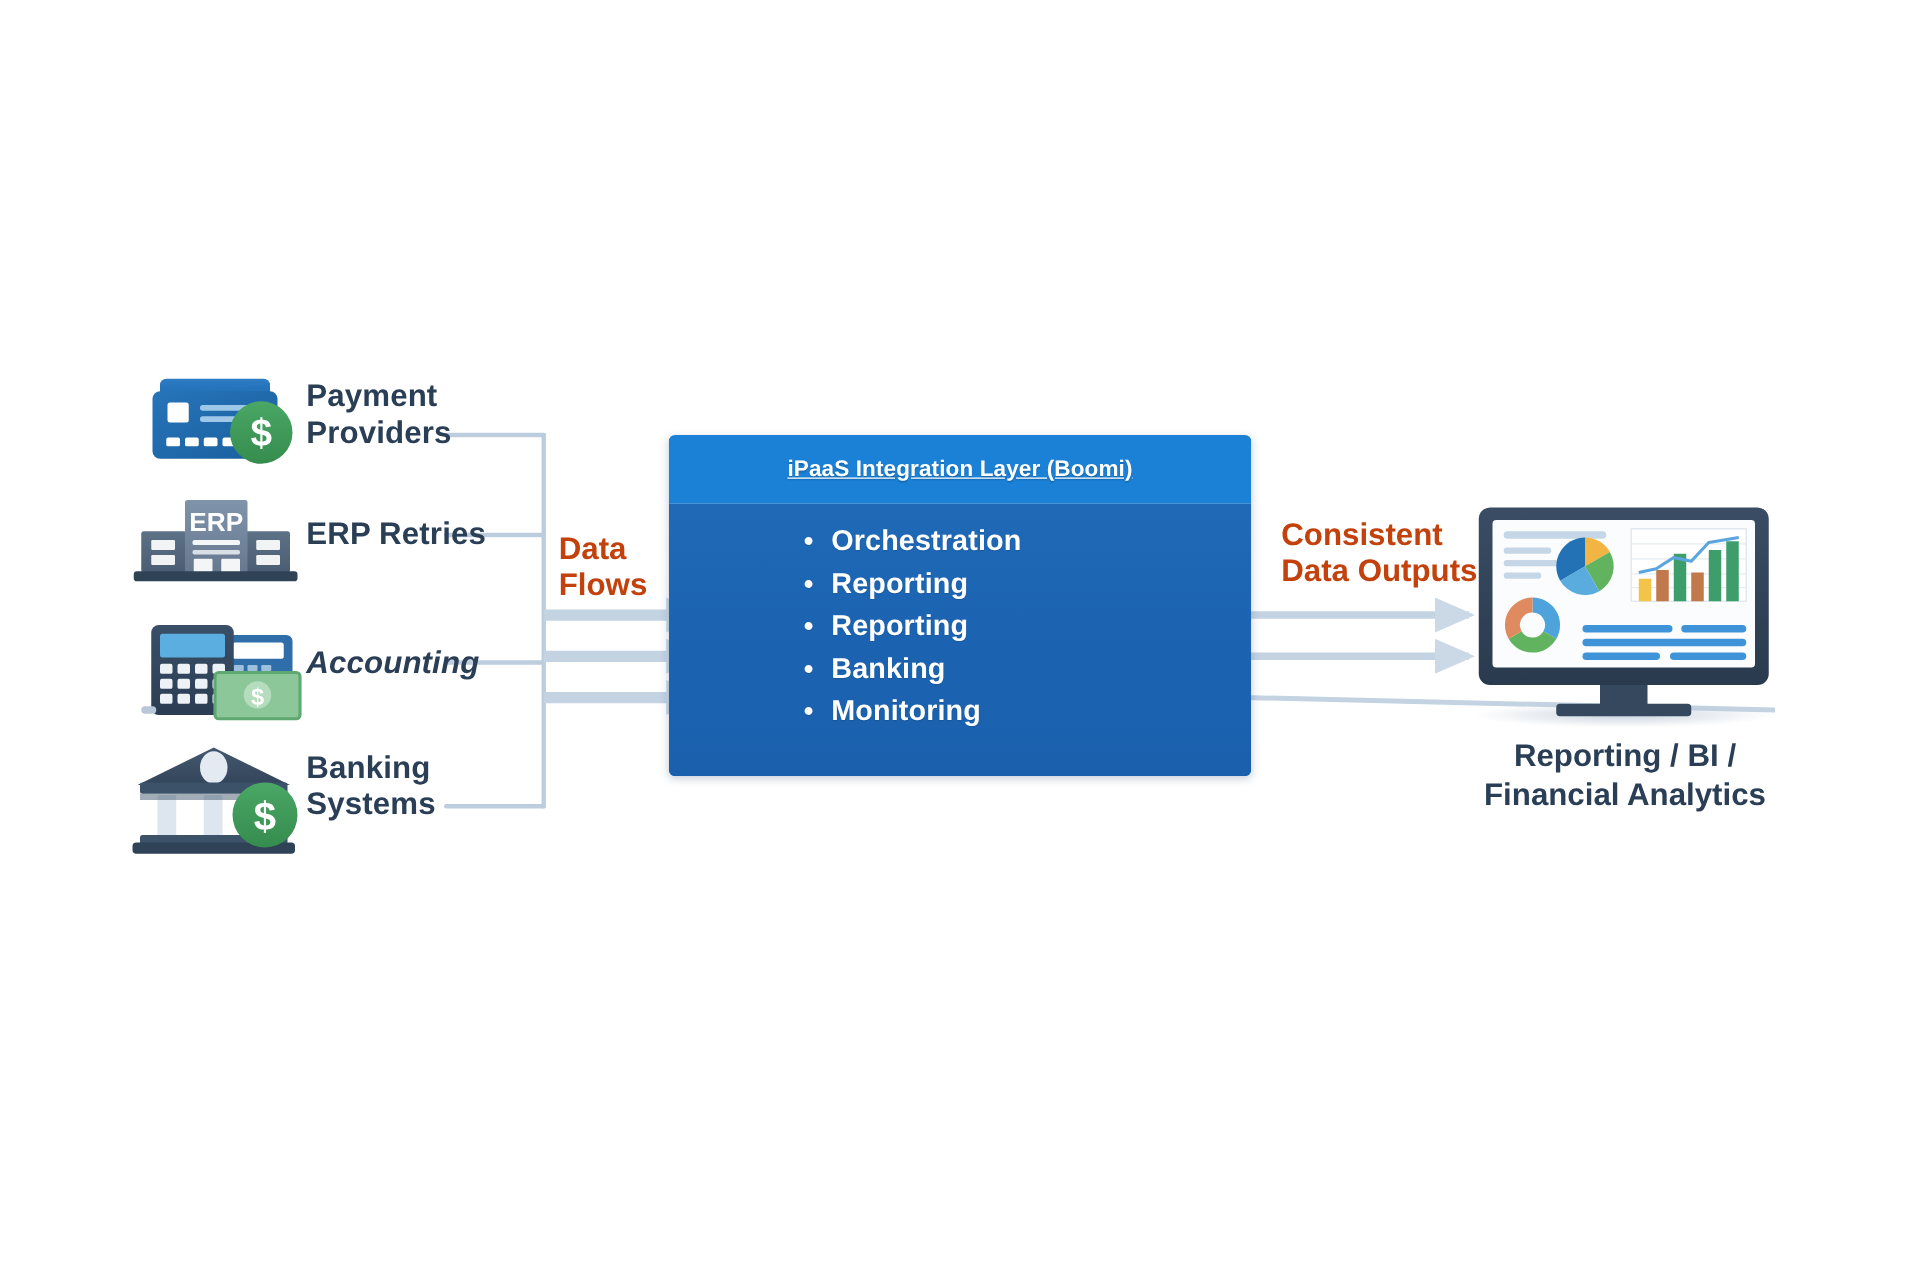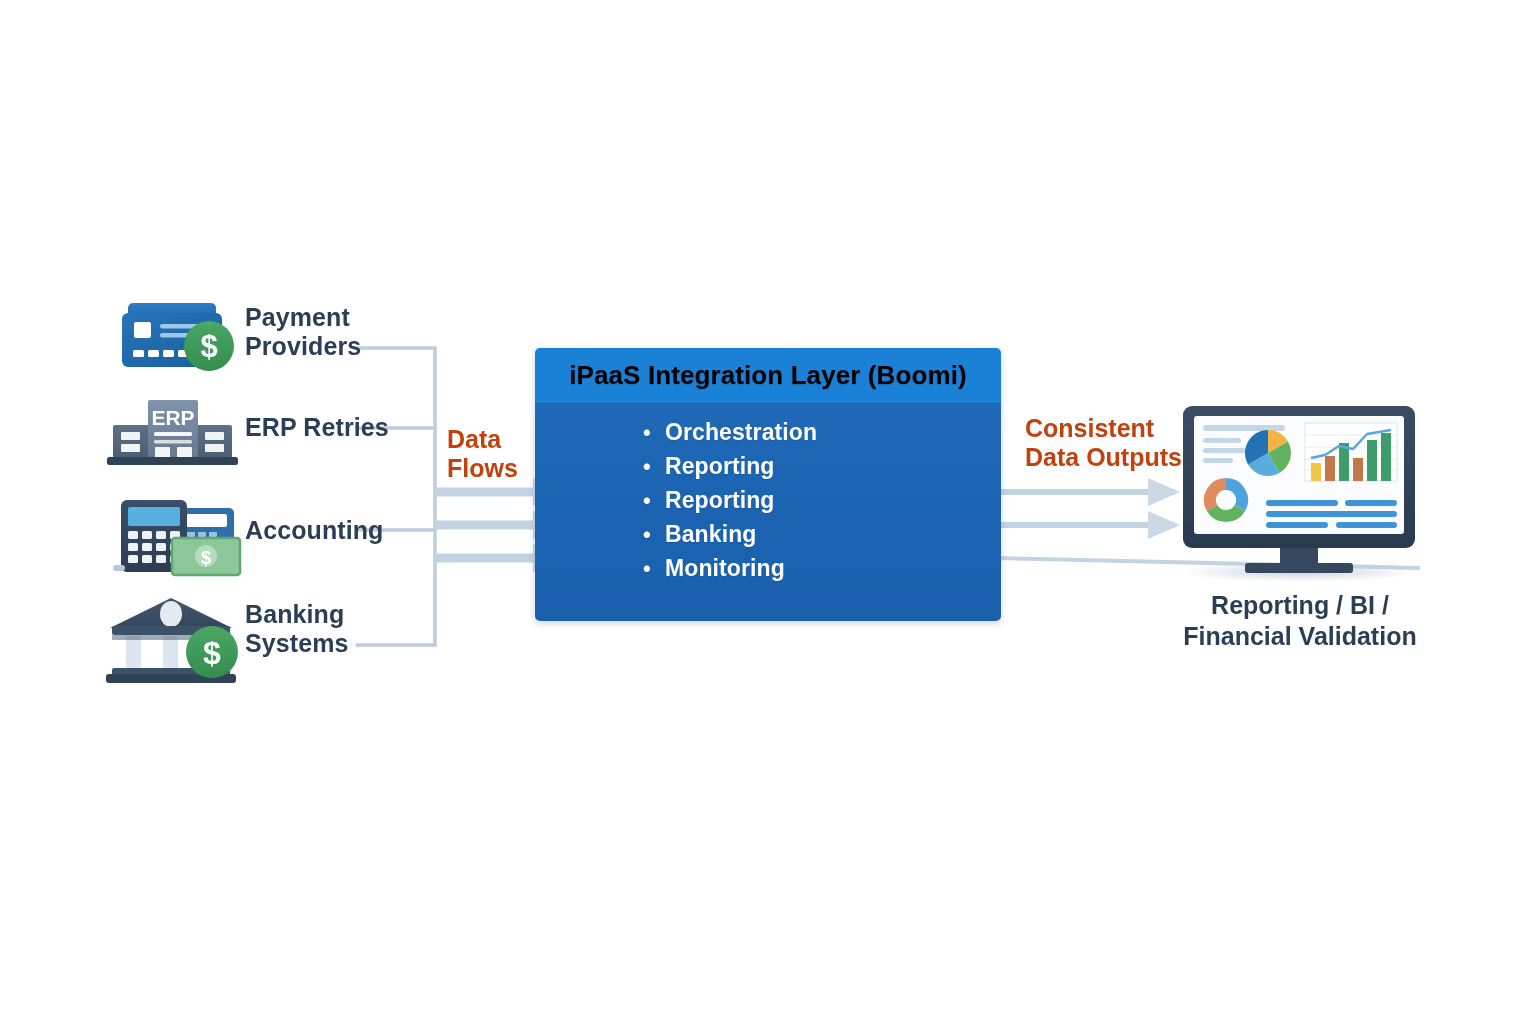--- a/index.html
+++ b/index.html
@@ -57,25 +57,26 @@
     box-shadow: 0 2px 7px rgba(20,50,90,0.22);
   }
   #hub-header {
     height: 55px;
     background: #1b81d6;
     display: flex;
     align-items: center;
     justify-content: center;
   }
   #hub-title {
-    color: #000000;
-    font-size: 26px;
+    color: #ffffff;
+    font-size: 18px;
     font-weight: 700;
     letter-spacing: 0.1px;
     text-shadow: 0 1px 1px rgba(0,0,0,0.18);
+    text-decoration: underline;
   }
   #hub-body {
     height: 218px;
     background: linear-gradient(180deg, #1f69b7 0%, #1b63b1 55%, #1a60ad 100%);
     padding: 16px 0 0 108px;
     box-sizing: border-box;
   }
   .hub-item {
     display: flex;
     align-items: baseline;
@@ -329,33 +330,33 @@
   </g>
 </svg>
 
 <div class="layer">
 
   <div class="src-label" style="left:245px; top:303px;">Payment
 Providers</div>
 
   <div class="src-label" style="left:245px; top:413px;">ERP Retries</div>
 
-  <div class="src-label" style="left:245px; top:516px;">Accounting</div>
+  <div class="src-label" style="left:245px; top:516px;font-style:italic;">Accounting</div>
 
   <div class="src-label" style="left:245px; top:600px;">Banking
 Systems</div>
 
   <div class="flow-label" style="left:447px; top:425px;">Data
 Flows</div>
 
   <div class="flow-label" style="left:1025px; top:414px;">Consistent
 Data Outputs</div>
 
   <div id="monitor-caption">Reporting / BI /
-Financial Validation</div>
+Financial Analytics</div>
 </div>
 
 <div id="hub">
   <div id="hub-header">
     <span id="hub-title">iPaaS Integration Layer (Boomi)</span>
   </div>
   <div id="hub-body">
     <div class="hub-item">
       <span class="hub-bullet">•</span>
       <span>Orchestration</span>

